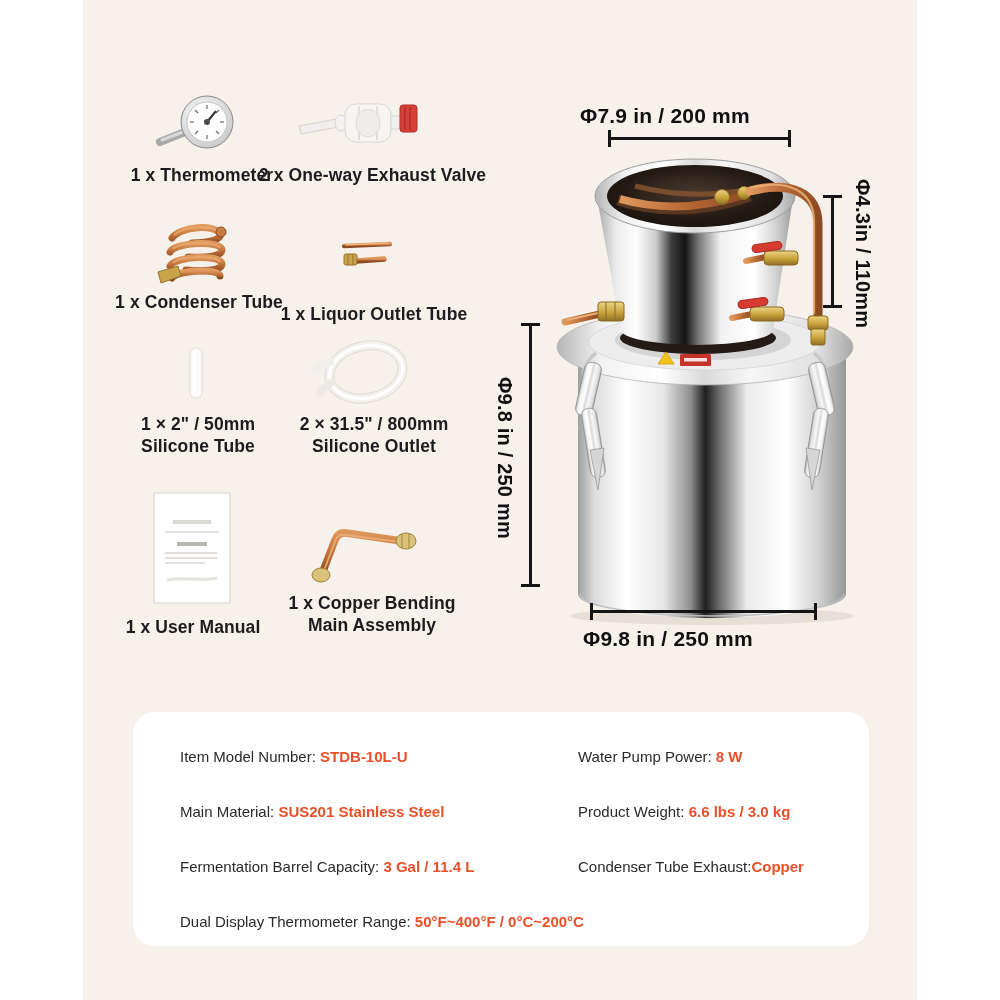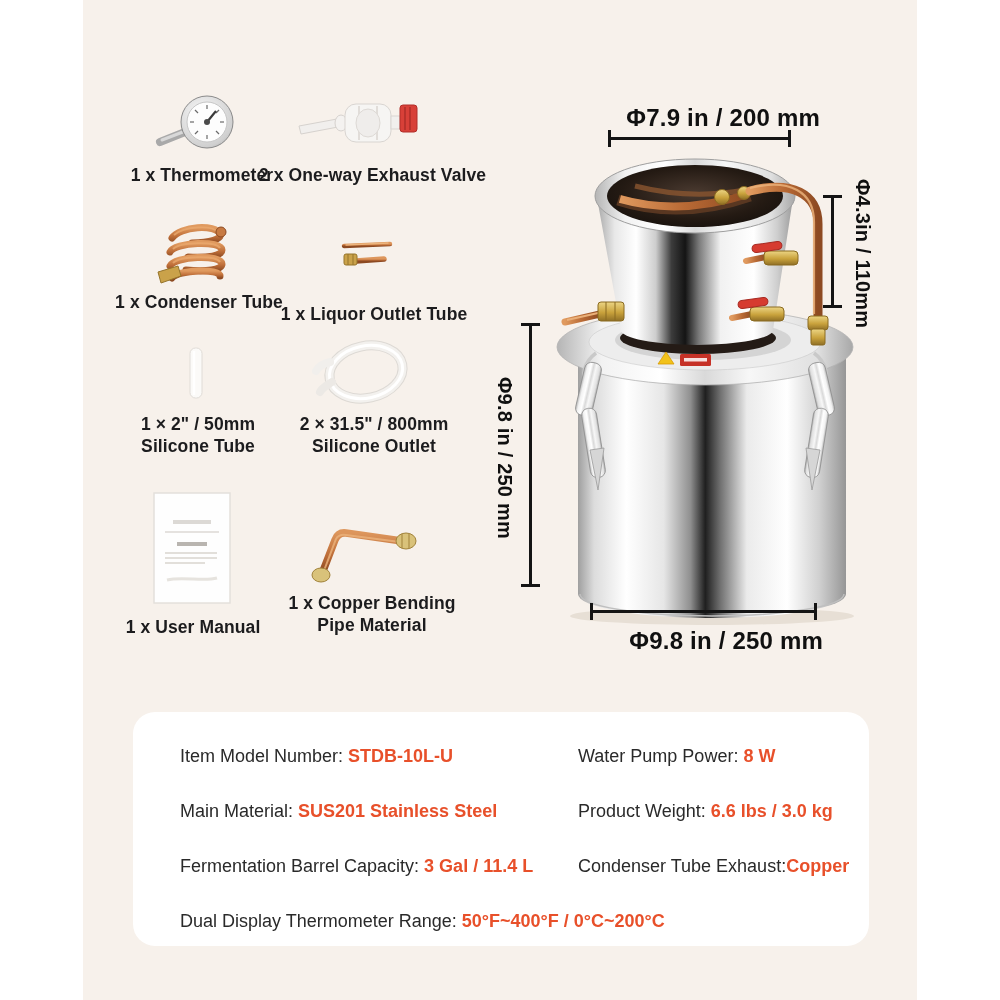--- a/index.html
+++ b/index.html
@@ -3,32 +3,32 @@
 <meta charset="utf-8">
 <style>
   html,body{margin:0;padding:0;background:#ffffff;}
   body{width:1000px;height:1000px;position:relative;overflow:hidden;
        font-family:"Liberation Sans", sans-serif;-webkit-font-smoothing:antialiased;}
   .panel{position:absolute;left:83px;top:0;width:834px;height:1000px;background:#f7f1eb;}
   .art{position:absolute;}
   .acc-label{position:absolute;text-align:center;font-size:17.5px;font-weight:600;
              color:#1c1c1e;line-height:21.5px;letter-spacing:0.1px;}
   
-  .dim-label{position:absolute;font-size:24px;font-weight:700;color:#101010;
-             text-align:right;letter-spacing:0.2px;}
+  .dim-label{position:absolute;font-size:21px;font-weight:700;color:#101010;
+             text-align:left;letter-spacing:0.2px;}
   .dim-label.vert{writing-mode:vertical-rl;text-align:center;}
   .dim-line-h{position:absolute;height:3px;background:#141414;}
   .dim-line-v{position:absolute;width:3px;background:#141414;}
   .tick-v{position:absolute;width:3px;height:17px;background:#141414;}
   .tick-h{position:absolute;width:19px;height:3px;background:#141414;}
   
   .card{position:absolute;left:133px;top:712px;width:736px;height:234px;
         background:#ffffff;border-radius:22px;padding:17px 20px 0 47px;box-sizing:border-box;}
   .spec-row{display:flex;align-items:center;height:55px;}
-  .spec-cell{white-space:nowrap;font-size:18px;}
+  .spec-cell{white-space:nowrap;font-size:15px;}
   .spec-cell.left{width:398px;flex:none;}
   .spec-cell .label{color:#2a2a2a;font-weight:400;}
   .spec-cell .value{color:#e8502a;font-weight:700;}
 </style>
 </head>
 <body>
 
 <div class="panel"></div>
 
 <svg class="art" style="left:150px;top:85px" width="100" height="80" viewBox="0 0 100 80">
@@ -160,21 +160,21 @@
   <span style="display:block">1 × 2" / 50mm</span>
   <span style="display:block">Silicone Tube</span>
 </div>
 <div class="acc-label" style="left:262px;top:414px;width:224px">
   <span style="display:block">2 × 31.5" / 800mm</span>
   <span style="display:block">Silicone Outlet</span>
 </div>
 <div class="acc-label" style="left:83px;top:617px;width:220px">1 x User Manual</div>
 <div class="acc-label" style="left:260px;top:593px;width:224px">
   <span style="display:block">1 x Copper Bending</span>
-  <span style="display:block">Pipe Material</span>
+  <span style="display:block">Main Assembly</span>
 </div>
 
 <svg class="art" style="left:540px;top:150px" width="330" height="478" viewBox="0 0 330 478">
   <defs>
     <linearGradient id="steelV" x1="0" y1="0" x2="1" y2="0">
       <stop offset="0" stop-color="#9f9f9f"></stop>
         <stop offset="0.06" stop-color="#dcdcdc"></stop>
       <stop offset="0.18" stop-color="#ffffff"></stop>
         <stop offset="0.32" stop-color="#e6e6e6"></stop>
       <stop offset="0.42" stop-color="#8f8f8f"></stop>

